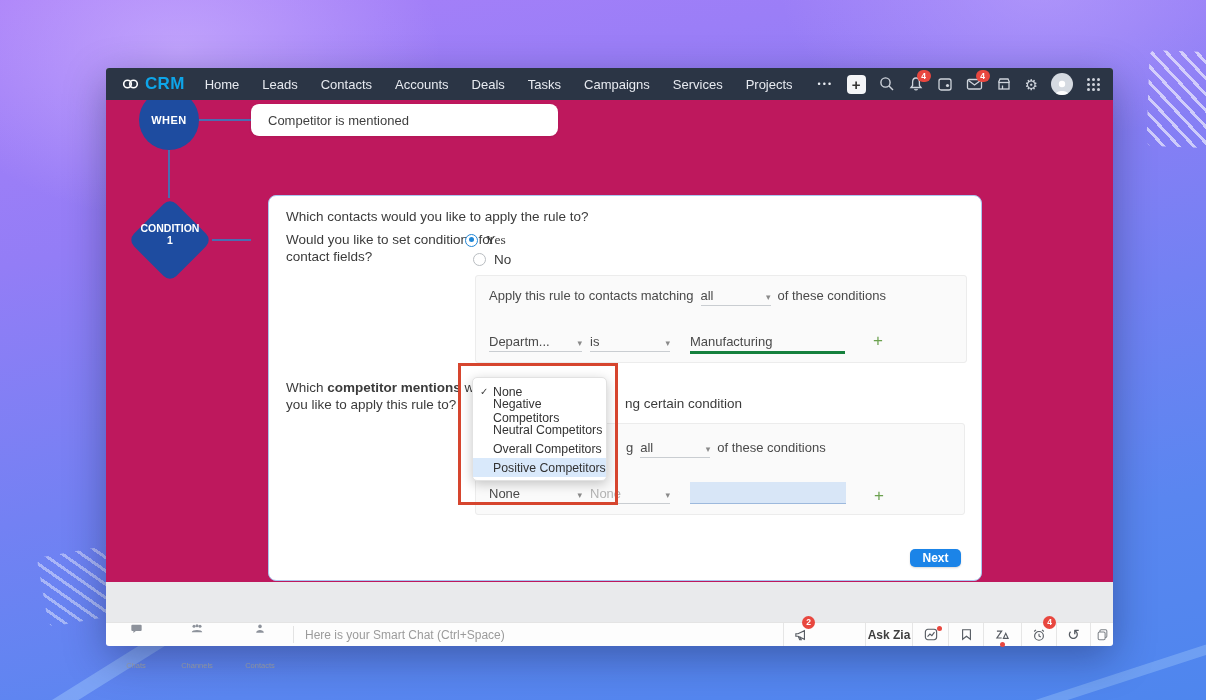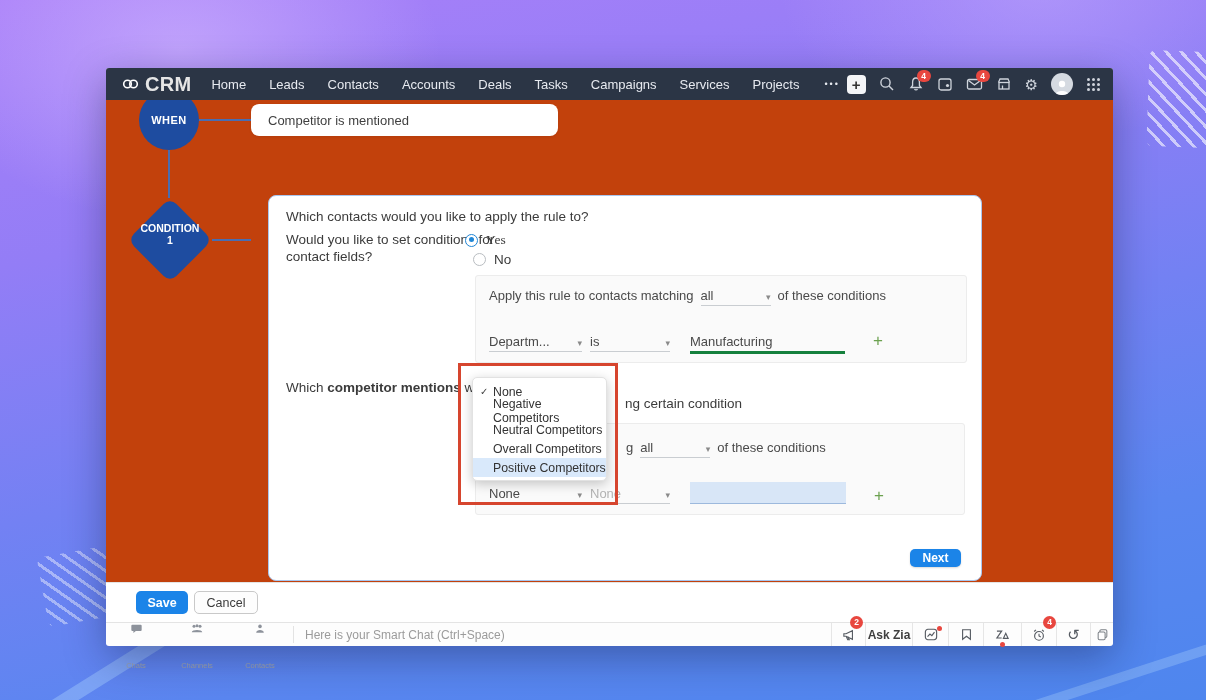--- a/index.html
+++ b/index.html
@@ -18,34 +18,34 @@
   .stripes-bl{left:42px;top:548px;width:110px;height:70px;transform:rotate(-10deg);opacity:.55;}
   .ribbon1{left:-60px;top:640px;width:420px;height:14px;background:rgba(180,220,255,.35);transform:rotate(-32deg);border-radius:7px;}
   .ribbon2{left:980px;top:650px;width:420px;height:10px;background:rgba(190,225,255,.28);transform:rotate(-18deg);border-radius:5px;}
   
   .window{left:106px;top:68px;width:1007px;height:577px;border-radius:3px;
     box-shadow:0 12px 40px rgba(15,20,60,.38);background:#e9eaec;}
   
   .navbar{left:0;top:0;width:1007px;height:32px;background:#2b3545;border-radius:3px 3px 0 0;
     display:flex;align-items:center;color:#e7eaf0;}
   .brand{display:flex;align-items:center;gap:6px;margin-left:16px;margin-right:20px;}
-  .brand-name{font-size:20px;font-weight:bold;letter-spacing:.3px;color:#e5e5e5;}
+  .brand-name{font-size:17px;font-weight:bold;letter-spacing:.3px;color:#0ea5e9;}
   .nav-items{display:flex;align-items:center;gap:23px;font-size:13px;}
   .nav-item{cursor:pointer;white-space:nowrap;}
   .nav-more{font-size:9px;letter-spacing:2px;margin-left:2px;}
   .nav-right{position:absolute;right:12px;top:0;height:32px;display:flex;align-items:center;gap:13px;}
   .plus-box{width:19px;height:19px;background:#f4f5f7;border-radius:4px;color:#333;
     display:flex;align-items:center;justify-content:center;font-size:15px;font-weight:bold;line-height:1;}
   .nav-ic{position:relative;display:flex;align-items:center;justify-content:center;}
   .nav-badge{position:absolute;top:-6px;right:-7px;background:#e8473f;color:#fff;border-radius:8px;
     font-size:8.5px;min-width:12px;height:12px;line-height:12px;text-align:center;padding:0 1px;font-weight:bold;}
   .gear-glyph{font-size:15px;color:#cfd4dc;line-height:1;}
   .avatar{width:22px;height:22px;border-radius:50%;background:#d5dae1;display:flex;align-items:flex-end;justify-content:center;overflow:hidden;}
   
-  .content{left:0;top:32px;width:1007px;height:482px;background:#c2410c;overflow:hidden;}
+  .content{left:0;top:32px;width:1007px;height:482px;background:#be185d;overflow:hidden;}
   .node-circle{left:33px;top:-10px;width:60px;height:60px;border-radius:50%;background:#1e4ca0;
     display:flex;align-items:center;justify-content:center;color:#fff;font-size:11px;font-weight:bold;letter-spacing:.5px;}
   .vline{left:62px;top:50px;width:2px;height:48px;background:#4a6db1;}
   .hline1{left:93px;top:19px;width:52px;height:2px;background:#4a6db1;}
   .diamond{left:34px;top:110px;width:60px;height:60px;background:#1e4ca0;border-radius:9px;transform:rotate(45deg);}
   .diamond-label{left:14px;top:122px;width:100px;text-align:center;color:#fff;font-size:10.5px;font-weight:bold;line-height:12px;}
   .hline2{left:106px;top:139px;width:39px;height:2px;background:#4a6db1;}
   .trigger-card{left:145px;top:4px;width:307px;height:32px;background:#fff;border-radius:8px;
     box-shadow:0 1px 3px rgba(0,0,0,.08);display:flex;align-items:center;padding-left:17px;box-sizing:border-box;
     font-size:13px;color:#3f3f3f;}
@@ -93,21 +93,21 @@
   .cb-item{position:absolute;top:1px;width:44px;display:flex;flex-direction:column;align-items:center;color:#8d929b;gap:28px;}
   .cb-item .lbl{font-size:7.5px;margin-top:0px;color:#8d929b;}
   .cb-div{position:absolute;left:187px;top:3px;width:1px;height:17px;background:#e3e3e3;}
   .cb-ph{position:absolute;left:199px;top:0;height:23px;display:flex;align-items:center;
     font-size:12px;color:#9b9b9b;}
   .cb-right{position:absolute;right:0;top:0;height:23px;display:flex;align-items:stretch;}
   .cb-cell{position:relative;display:flex;align-items:center;justify-content:center;border-left:1px solid #e6e6e6;}
   .cb-badge{position:absolute;top:-7px;right:0px;background:#e8473f;color:#fff;border-radius:8px;
     font-size:8.5px;min-width:13px;height:13px;line-height:13px;text-align:center;font-weight:bold;z-index:6;}
   .red-dot{position:absolute;width:5px;height:5px;border-radius:50%;background:#e8473f;}
-  .askzia{font-size:12px;color:#3f3f3f;font-weight:bold;}
+  .askzia{font-size:12px;color:#3f3f3f;font-weight:bold;margin-left:48px;}
   .hist-glyph{font-size:15px;color:#565b62;line-height:1;}
 </style>
 </head>
 <body>
 
 <div class="stage">
   <div class="abs bg-glow"></div>
   <div class="abs bg-glow2"></div>
   <div class="abs stripes stripes-tr"></div>
   <div class="abs stripes stripes-bl"></div>
@@ -248,20 +248,21 @@
               <span>is</span>
               <span class="caret">▾</span>
             </span>
             <span class="uvalue" style="width:155px;margin-right:28px;">Manufacturing</span>
             <span class="addbtn">+</span>
           </div>
         </div>
 
         <div class="abs q q3">
           <div><span>Which </span><b>competitor mentions</b><span> would</span></div>
+          <div>you like to apply this rule to?</div>
         </div>
         <span class="radio abs" style="left:204px;top:187px;"></span>
         <span class="radio sel abs" style="left:204px;top:206px;"></span>
         <div class="abs frag">ng certain condition</div>
 
         
         <div class="abs ibox box2">
           <div class="boxline" style="left:150px;top:16px;">
             <span>g</span>
             <span class="uselect" style="width:70px;margin:0 7px;">
@@ -302,24 +303,20 @@
           <span>Overall Competitors</span>
         </div>
         <div class="dd-item hl">
           <span>Positive Competitors</span>
         </div>
       </div>
 
       <div class="abs red-rect"></div>
     </div>
 
-    <div class="abs footer">
-      <div class="abs btn-save">Save</div>
-      <div class="abs btn-cancel">Cancel</div>
-    </div>
 
     <div class="abs chatbar">
       <div class="cb-item" style="left:8px;">
         <svg width="11" height="9" viewBox="0 0 16 13">
             <path d="M2 1 h12 a1.5 1.5 0 0 1 1.5 1.5 v6 a1.5 1.5 0 0 1 -1.5 1.5 h-7 l-3.5 3 v-3 h-1.5 a1.5 1.5 0 0 1 -1.5 -1.5 v-6 A1.5 1.5 0 0 1 2 1 Z" fill="#8d929b"></path>
           </svg>
         <span class="lbl">Chats</span>
       </div>
       <div class="cb-item" style="left:69px;">
         <svg width="12" height="9" viewBox="0 0 16 12">

